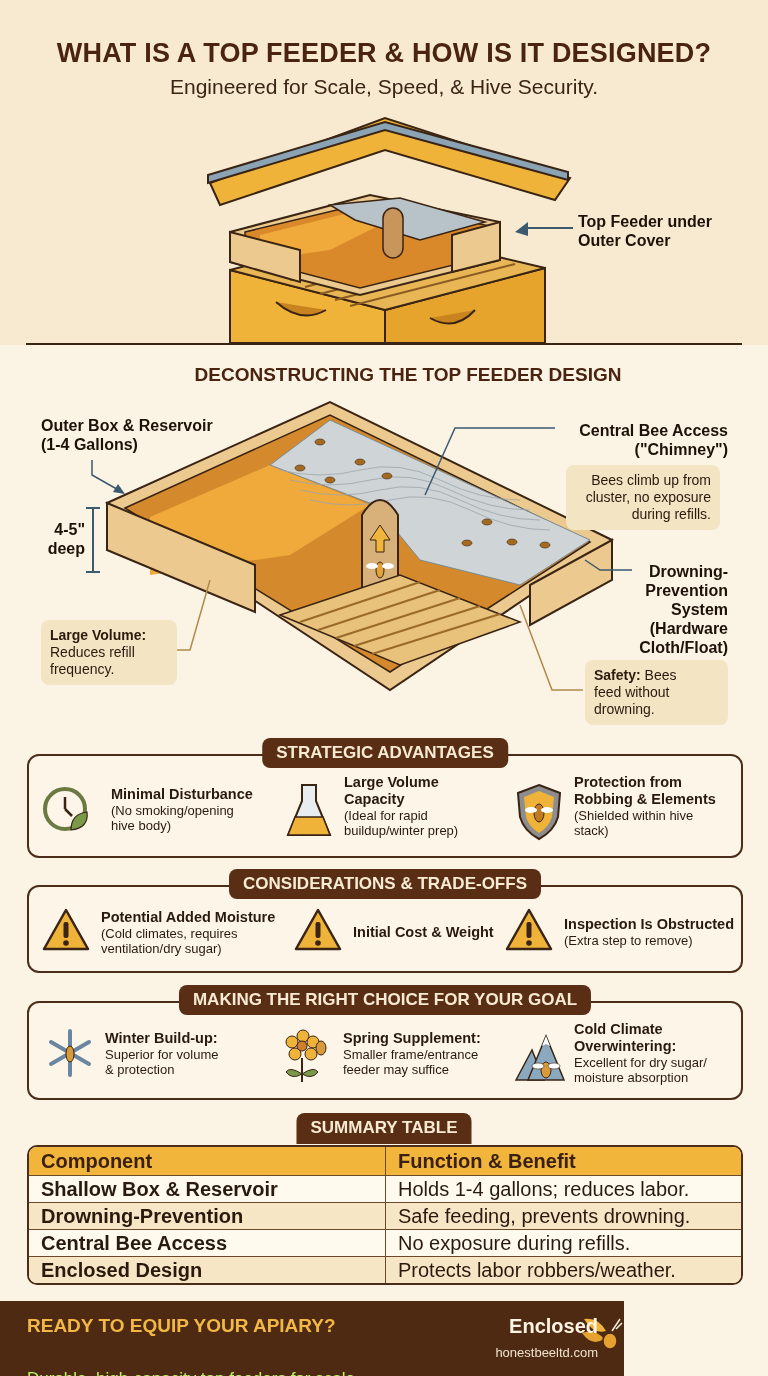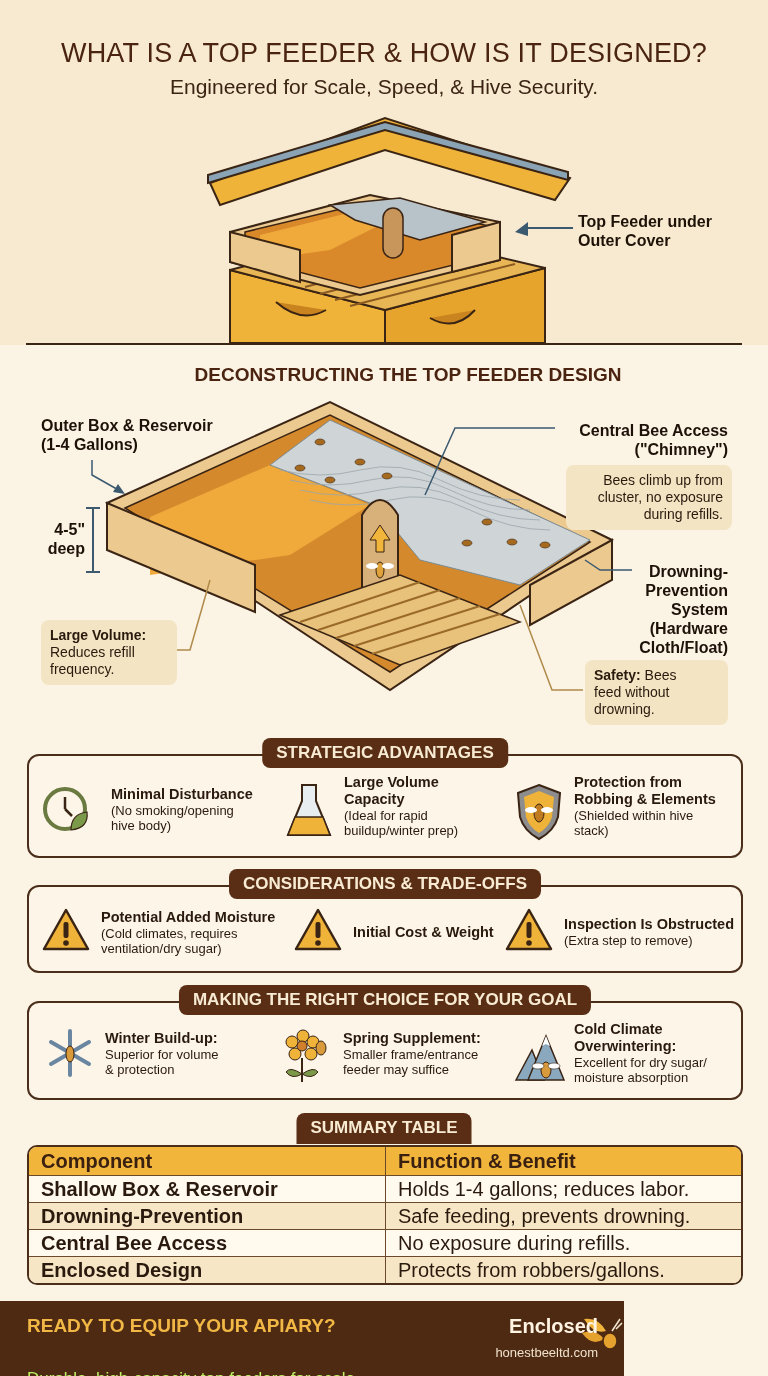--- a/index.html
+++ b/index.html
@@ -12,21 +12,21 @@
   }
   .hero-bg {
     position: absolute; left: 0; top: 0; width: 768px; height: 345px;
     background: #f7ead0;
   }
   .hero-line {
     position: absolute; left: 26px; top: 343px; width: 716px; height: 2px; background: #3a2414;
   }
   .title {
     position: absolute; left: 0; top: 38px; width: 768px; text-align: center;
-    font-size: 27px; font-weight: 400; color: #4a2410; letter-spacing: 0.2px;
+    font-size: 27px; font-weight: 700; color: #4a2410; letter-spacing: 0.2px;
   }
   .subtitle {
     position: absolute; left: 0; top: 75px; width: 768px; text-align: center;
     font-size: 21px; color: #3c2414;
   }
   svg { position: absolute; overflow: visible; }
   .callout {
     position: absolute; font-weight: 700; font-size: 16px; color: #1e1208; line-height: 19px;
   }
   .callout.right { text-align: right; }
@@ -193,21 +193,21 @@
   <div>(1-4 Gallons)</div>
 </div>
 <div class="callout right" style="left:30px;top:520px;width:55px;">
   <div>4-5"</div>
   <div>deep</div>
 </div>
 <div class="callout right" style="left:520px;top:421px;width:208px;">
   <div>Central Bee Access</div>
   <div>("Chimney")</div>
 </div>
-<div class="note" style="left:566px;top:465px;width:166px;text-align:right;">
+<div class="note" style="left:566px;top:465px;width:154px;text-align:right;">
   <div>Bees climb up from</div>
   <div>cluster, no exposure</div>
   <div>during refills.</div>
 </div>
 <div class="callout right" style="left:600px;top:562px;width:128px;">
   <div>Drowning-</div>
   <div>Prevention</div>
   <div>System</div>
   <div>(Hardware</div>
   <div>Cloth/Float)</div>
@@ -394,21 +394,21 @@
     <tr>
       <td>Drowning-Prevention</td>
       <td>Safe feeding, prevents drowning.</td>
     </tr>
     <tr>
       <td>Central Bee Access</td>
       <td>No exposure during refills.</td>
     </tr>
     <tr>
       <td>Enclosed Design</td>
-      <td>Protects from robbers/gallons.</td>
+      <td>Protects labor robbers/weather.</td>
     </tr>
   </tbody>
 </table>
 
 <div class="footer">
   <div class="cta">READY TO EQUIP YOUR APIARY?</div>
   <div class="sub">Durable, high-capacity top feeders for scale.</div>
   <svg class="logo" width="46" height="44" viewBox="0 0 46 44">
     <path d="M4,6 q14,-2 22,12 q-12,4 -22,-12z" fill="#f2b53c"></path>
     <path d="M2,20 q14,-4 22,6 q-12,8 -22,-6z" fill="#e6a22e"></path>

